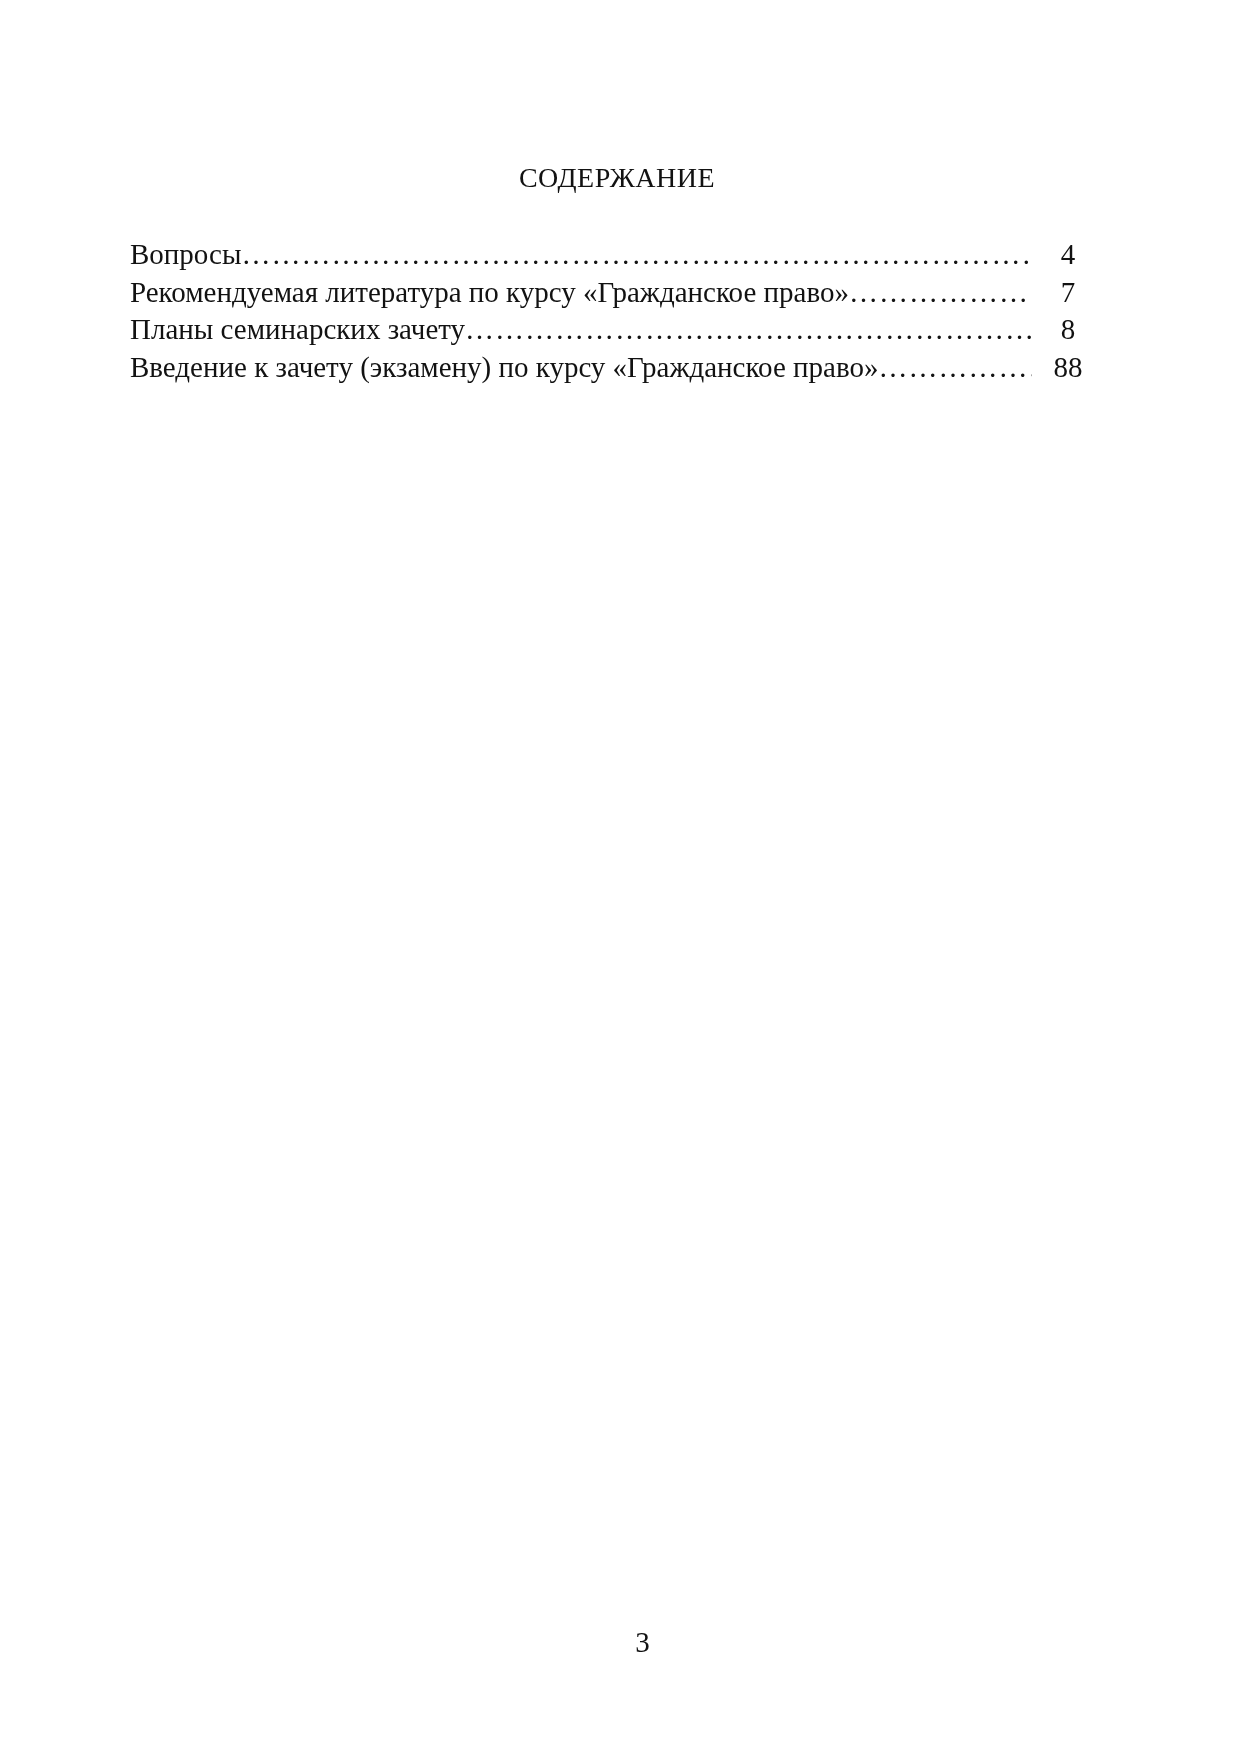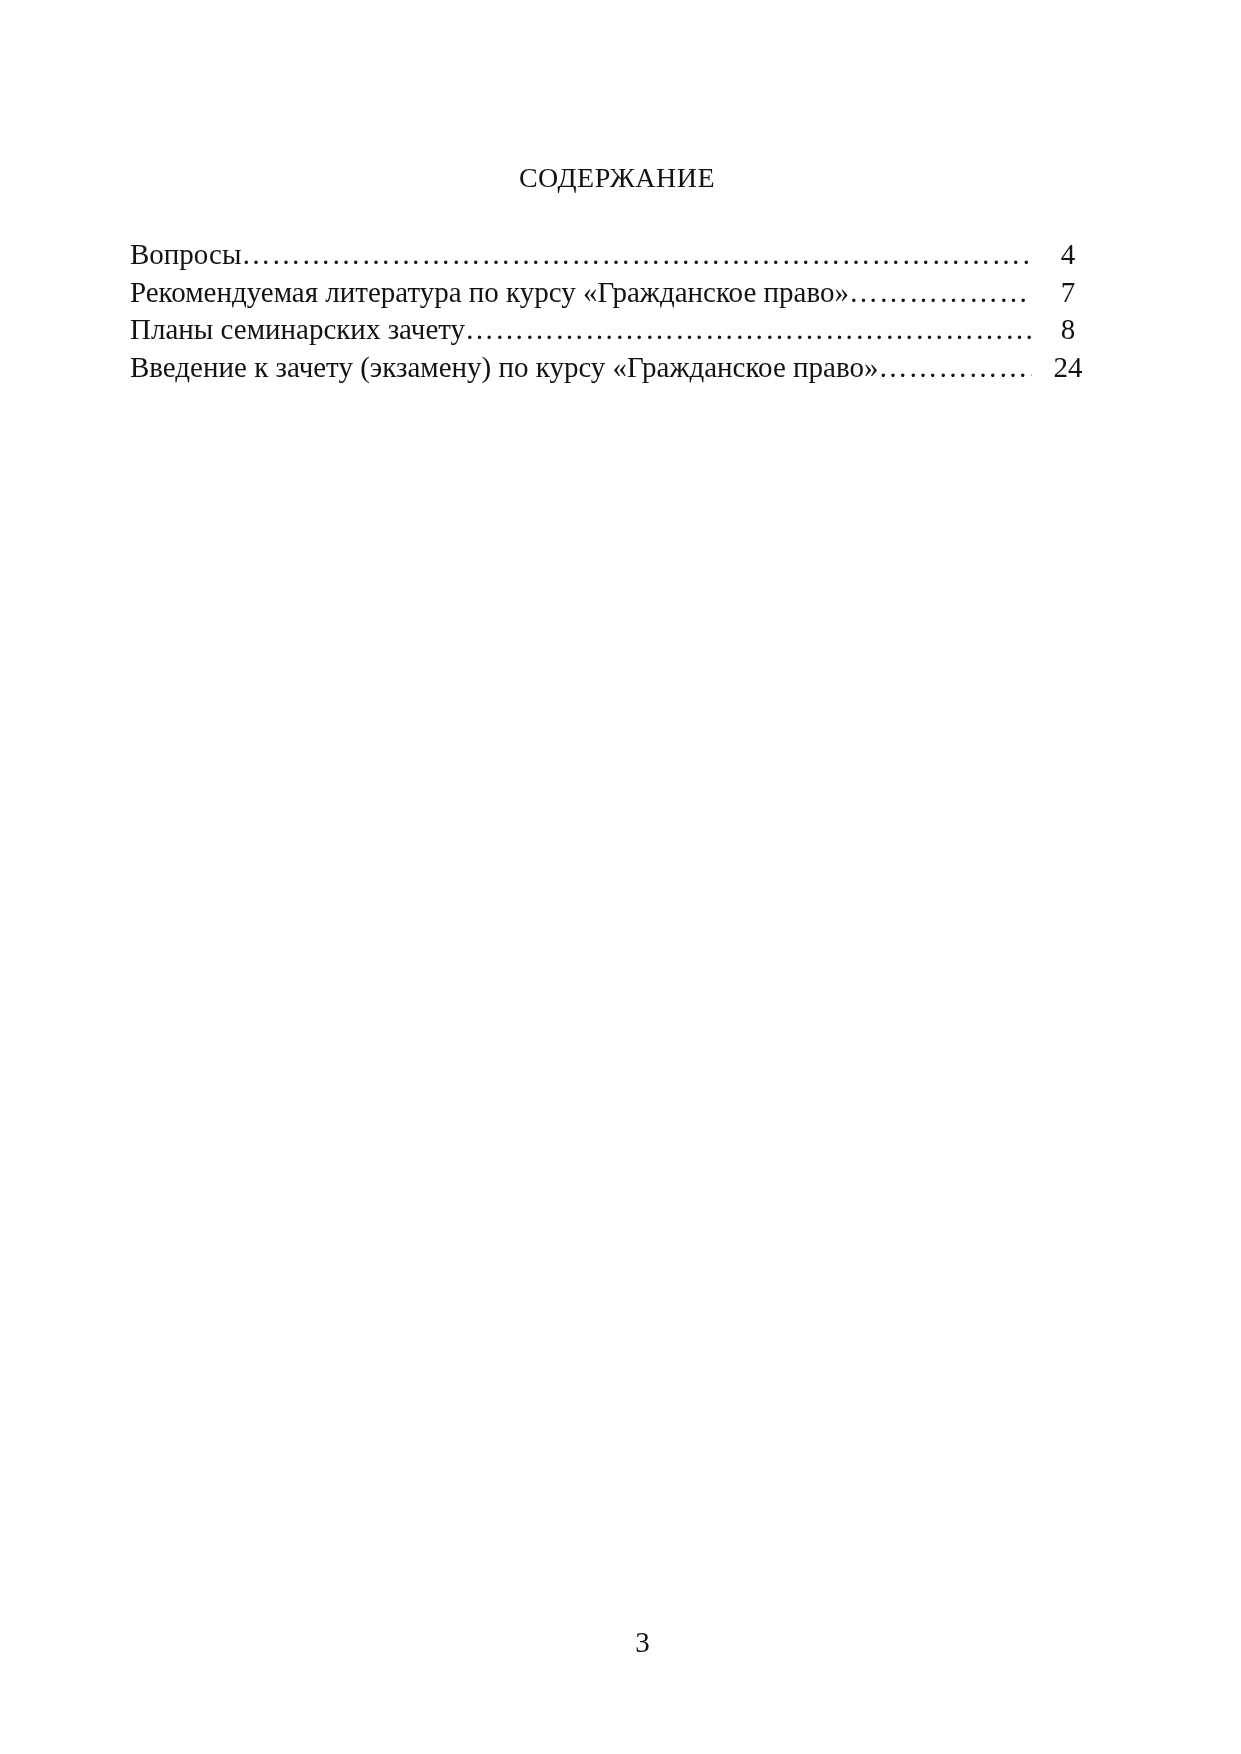--- a/index.html
+++ b/index.html
@@ -80,21 +80,21 @@
         <span class="toc-page">7</span>
       </div>
 
       <div class="toc-row">
         <span class="toc-line"><span>Планы семинарских зачету</span><span class="toc-leader">……………………………………………………………………………………………………………………………………………………</span></span>
         <span class="toc-page">8</span>
       </div>
 
       <div class="toc-row">
         <span class="toc-line"><span>Введение к зачету (экзамену) по курсу «Гражданское право»</span><span class="toc-leader">……………………………………………………………………………………………………………………………………………………</span></span>
-        <span class="toc-page">24</span>
+        <span class="toc-page">88</span>
       </div>
 
     </div>
   </div>
 
   <div class="footer">
     <span>3</span>
   </div>
 </div>
 

